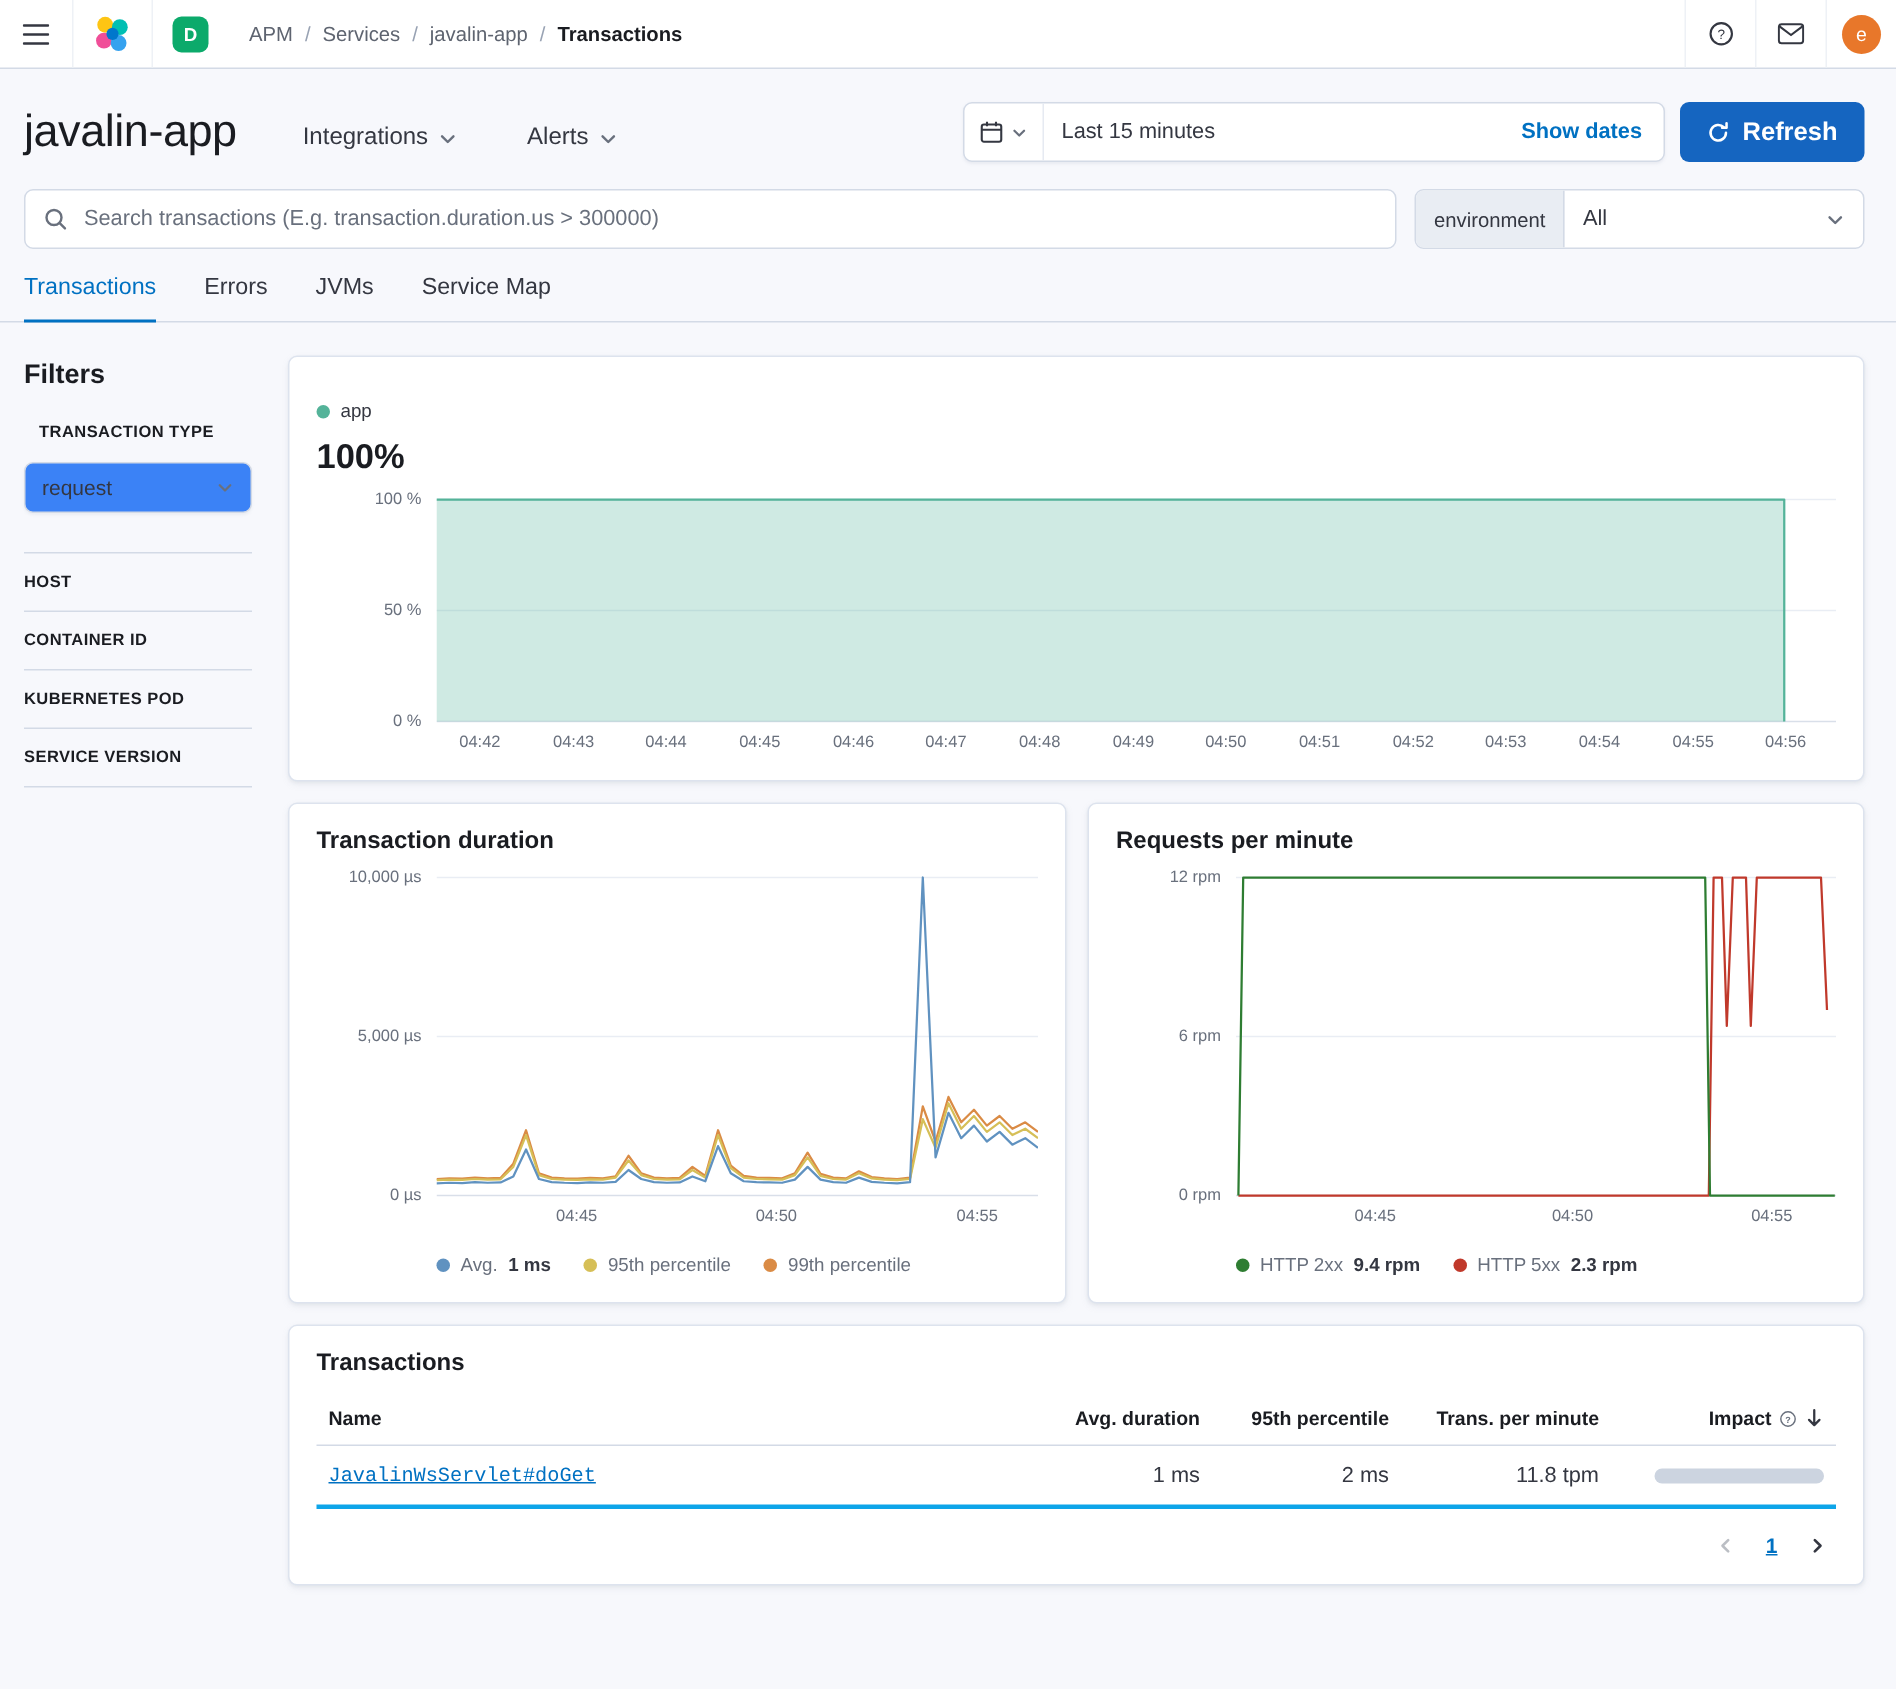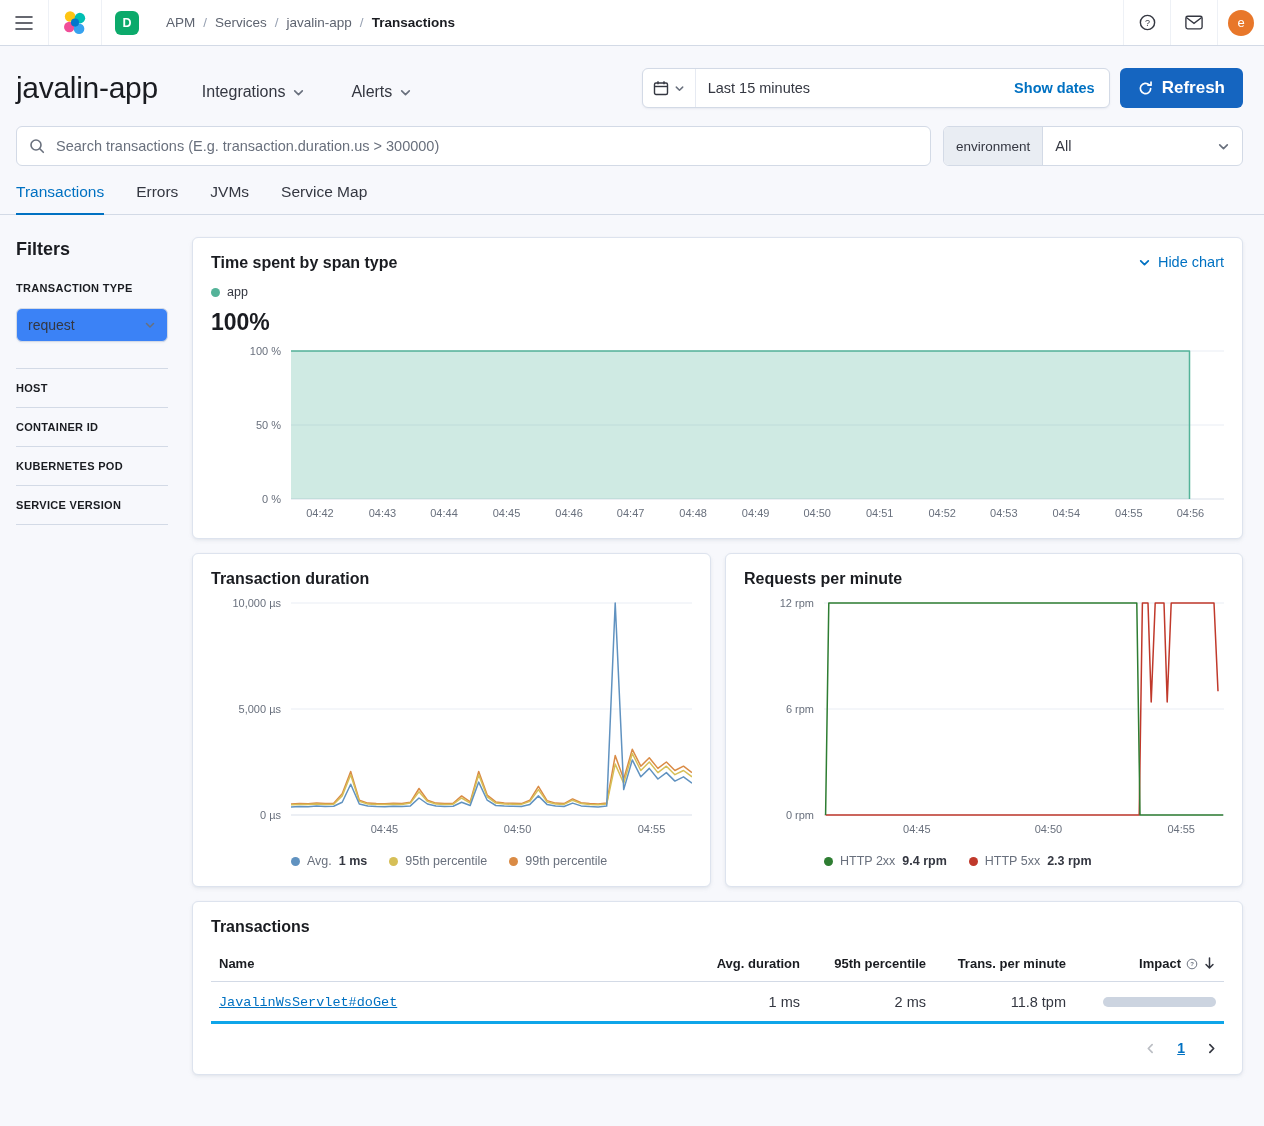--- a/index.html
+++ b/index.html
@@ -51,21 +51,21 @@
   
   .tabs{display:flex;gap:32px;padding:17px 16px 0;border-bottom:1px solid #d3dae6}
   .tab{padding-bottom:13px;font-size:15.5px;font-weight:500;color:#343741;cursor:pointer;position:relative;white-space:nowrap}
   .tab.active{color:var(--link,#0071c2)}
   .tab.active::after{content:"";position:absolute;left:0;right:0;bottom:-1px;height:2px;background:var(--link,#0071c2)}
 
   
   .content{display:flex;gap:24px;padding:22px 21px 0 16px}
   .filters{width:152px;flex-shrink:0}
   .filters h2{font-size:18px;font-weight:700;color:#1a1c21;margin:2px 0 22px}
-  .f-label{font-size:11px;font-weight:700;color:#1a1c21;letter-spacing:.3px;margin:0 0 14px}
+  .f-label{font-size:11px;font-weight:700;color:#1a1c21;letter-spacing:.3px;margin:0 10px 14px}
   .f-select{height:34px;background:#3b82f6;border:1px solid #d3dae6;border-radius:6px;display:flex;align-items:center;
     justify-content:space-between;padding:0 11px;font-size:14px;color:#343741;cursor:pointer;box-shadow:0 1px 2px rgba(152,162,179,.12)}
   .f-sections{margin-top:26px}
   .f-section{padding:13px 0;border-top:1px solid #d3dae6}
   .f-section:last-child{border-bottom:1px solid #d3dae6}
   .f-section .f-label{margin:0}
 
   .main{flex:1;min-width:0;display:flex;flex-direction:column;gap:14px;padding-bottom:12px}
   .panel{background:#fff;border:1px solid #dde3ee;border-radius:6px;padding:16px 18px;
     box-shadow:0 2px 4px rgba(152,162,179,.13),0 1px 2px rgba(152,162,179,.1)}
@@ -259,31 +259,20 @@
       </div>
       <div class="f-section">
         <div class="f-label">SERVICE VERSION</div>
       </div>
     </div>
   </aside>
 
   <main class="main">
 
     <section class="panel">
-      <div class="panel-head">
-        <h3 class="panel-title">Time spent by span type</h3>
-        <div class="hide-chart">
-          <span class="chev" style="color:inherit">
-              <svg width="13" height="13" viewBox="0 0 12 12">
-                <path d="M2.5 4.5 L6 8 L9.5 4.5" fill="none" stroke="currentColor" stroke-width="1.6" stroke-linecap="round" stroke-linejoin="round"></path>
-              </svg>
-            </span>
-          <span>Hide chart</span>
-        </div>
-      </div>
       <div>
         <div class="legend-row">
           <span class="legend-item">
             <span class="dot" style="background: rgb(84, 179, 153);"></span>
             <span class="l-label" style="color:#343741">app</span>
           </span>
         </div>
         <div class="big-value">100%</div>
         <div class="chart">
           <div class="ylabels">

